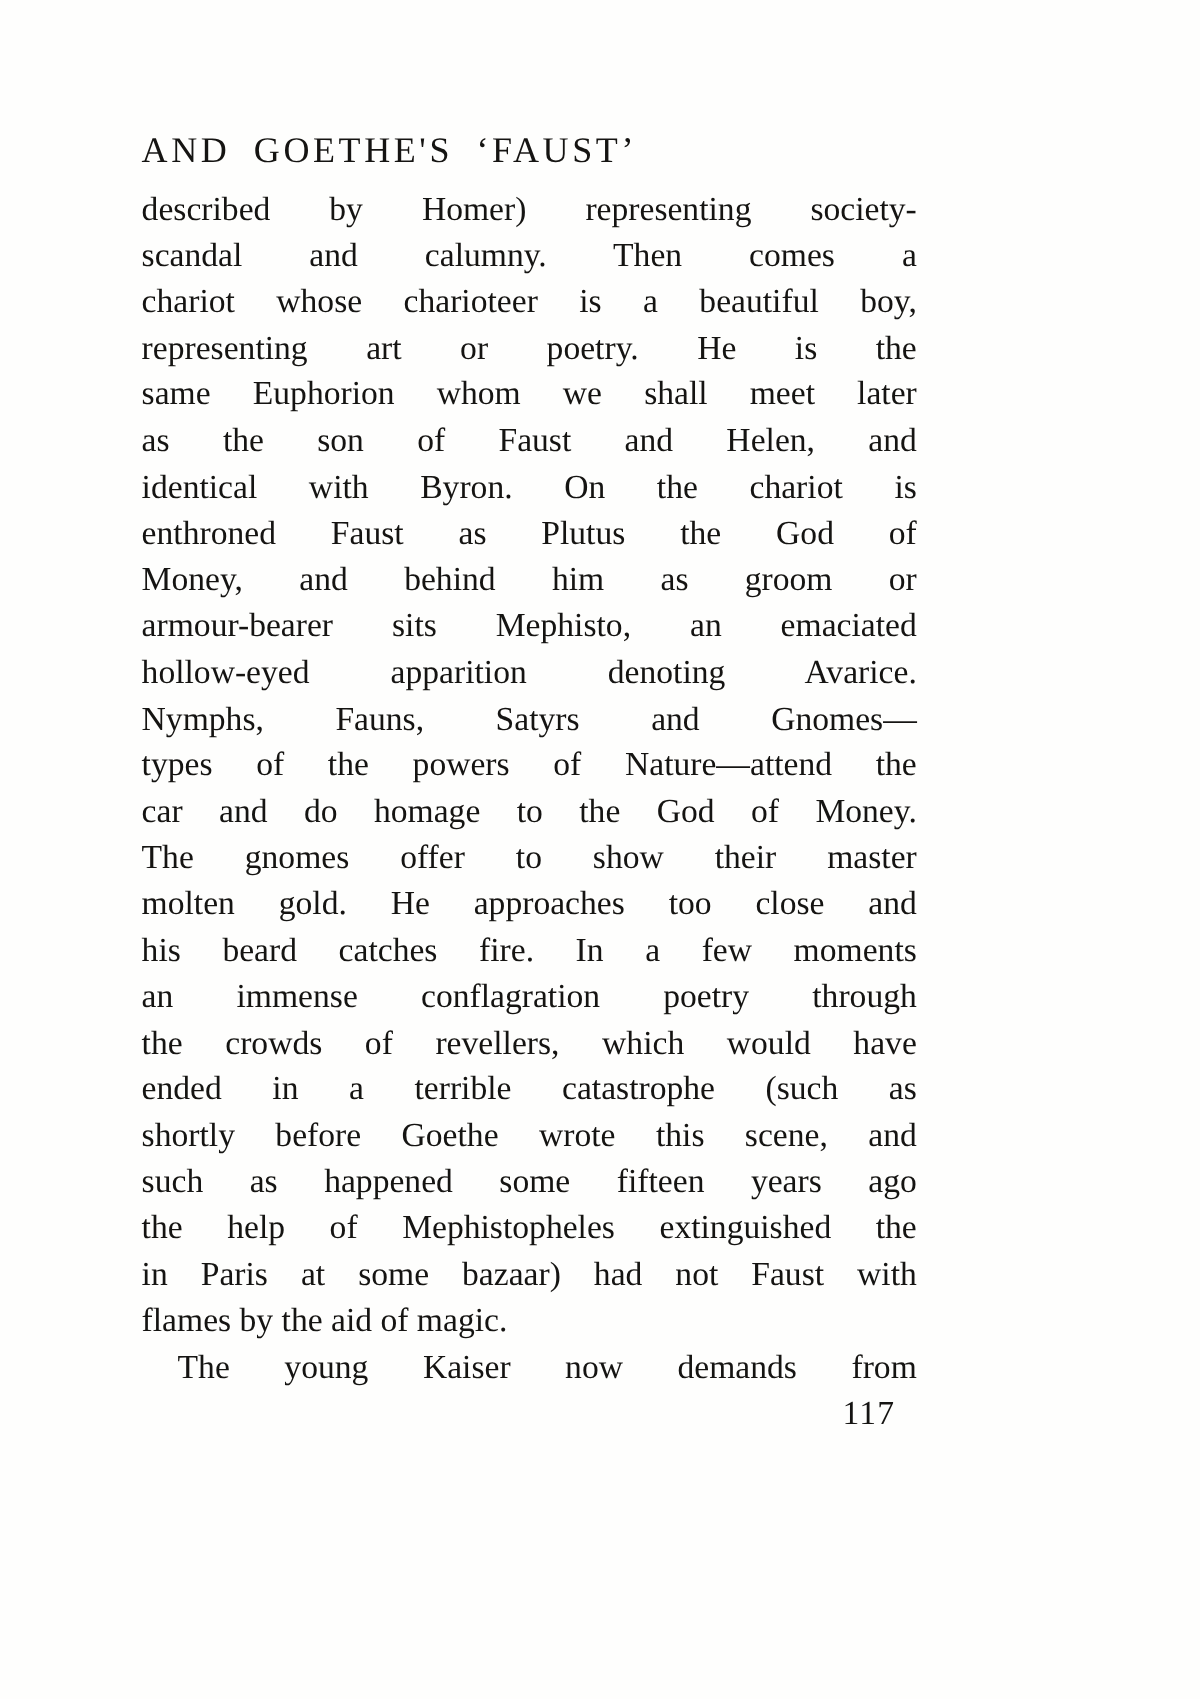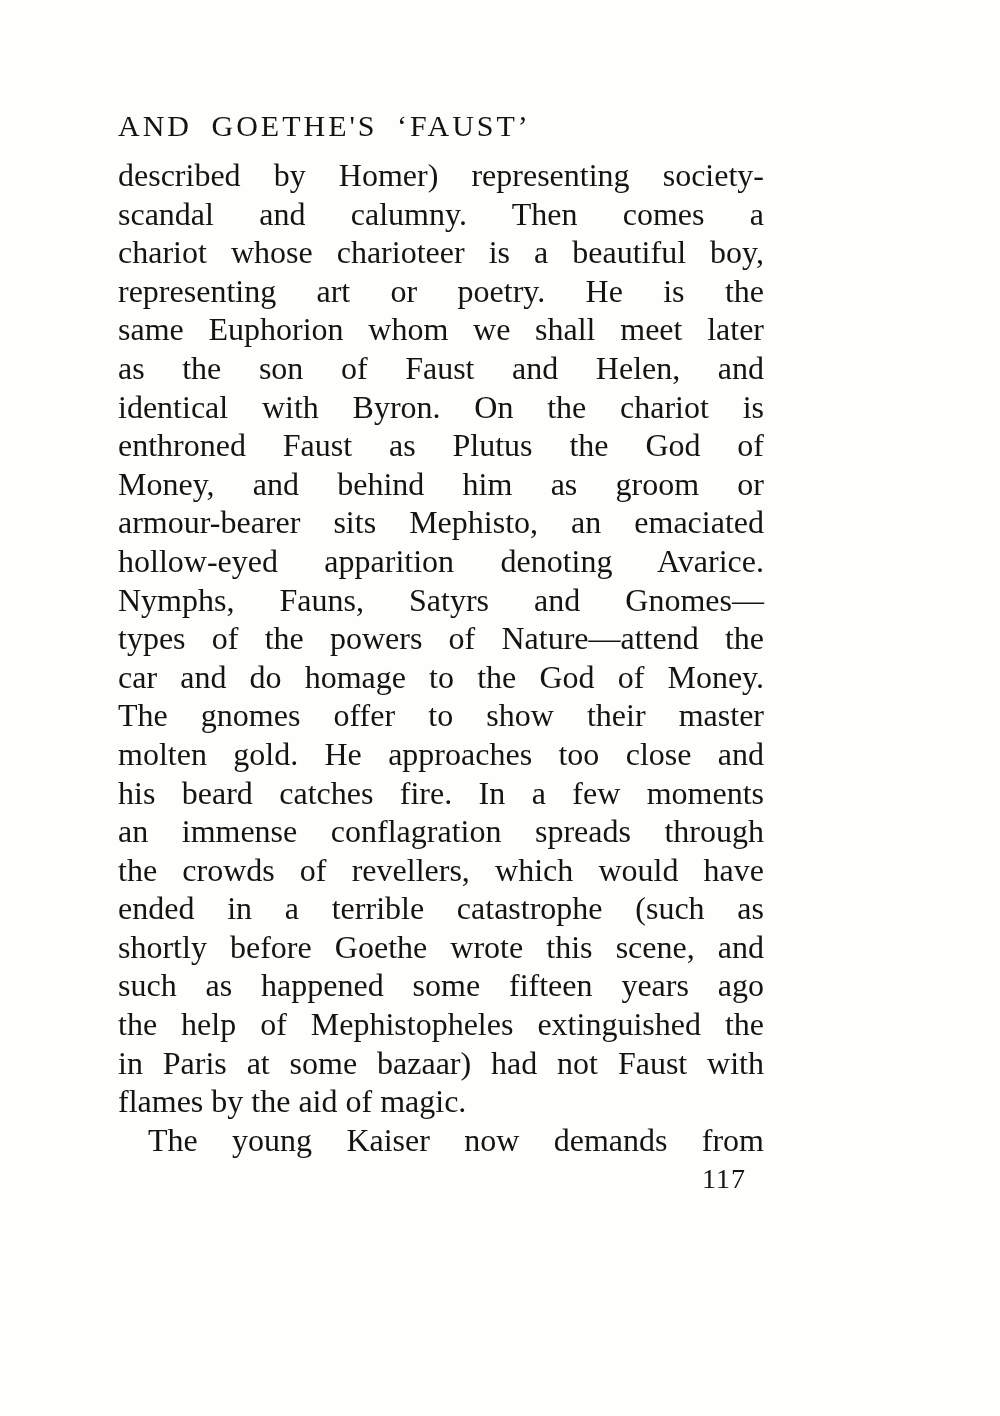--- a/index.html
+++ b/index.html
@@ -34,21 +34,21 @@
     line-height: 40px;
     letter-spacing: 3px;
     word-spacing: 9px;
     margin-bottom: 10px;
     white-space: nowrap;
   }
   .paragraph {
     margin: 0;
   }
   .line {
-    font-size: 32px;
+    font-size: 28px;
     line-height: 38.6px;
     text-align: justify;
     text-align-last: justify;
     white-space: normal;
   }
   .line.no-justify {
     text-align: right;
     text-align-last: left;
   }
   .line.indent {
@@ -82,21 +82,21 @@
           <div class="line">enthroned Faust as Plutus the God of</div>
           <div class="line">Money, and behind him as groom or</div>
           <div class="line">armour-bearer sits Mephisto, an emaciated</div>
           <div class="line">hollow-eyed apparition denoting Avarice.</div>
           <div class="line">Nymphs, Fauns, Satyrs and Gnomes—</div>
           <div class="line">types of the powers of Nature—attend the</div>
           <div class="line">car and do homage to the God of Money.</div>
           <div class="line">The gnomes offer to show their master</div>
           <div class="line">molten gold. He approaches too close and</div>
           <div class="line">his beard catches fire. In a few moments</div>
-          <div class="line">an immense conflagration spreads through</div>
+          <div class="line">an immense conflagration poetry through</div>
           <div class="line">the crowds of revellers, which would have</div>
           <div class="line">ended in a terrible catastrophe (such as</div>
           <div class="line">shortly before Goethe wrote this scene, and</div>
           <div class="line">such as happened some fifteen years ago</div>
           <div class="line">the help of Mephistopheles extinguished the</div>
           <div class="line">in Paris at some bazaar) had not Faust with</div>
           <div class="line no-justify">flames by the aid of magic.</div>
         </div>
         <div class="paragraph">
           <div class="line indent">The young Kaiser now demands from</div>

